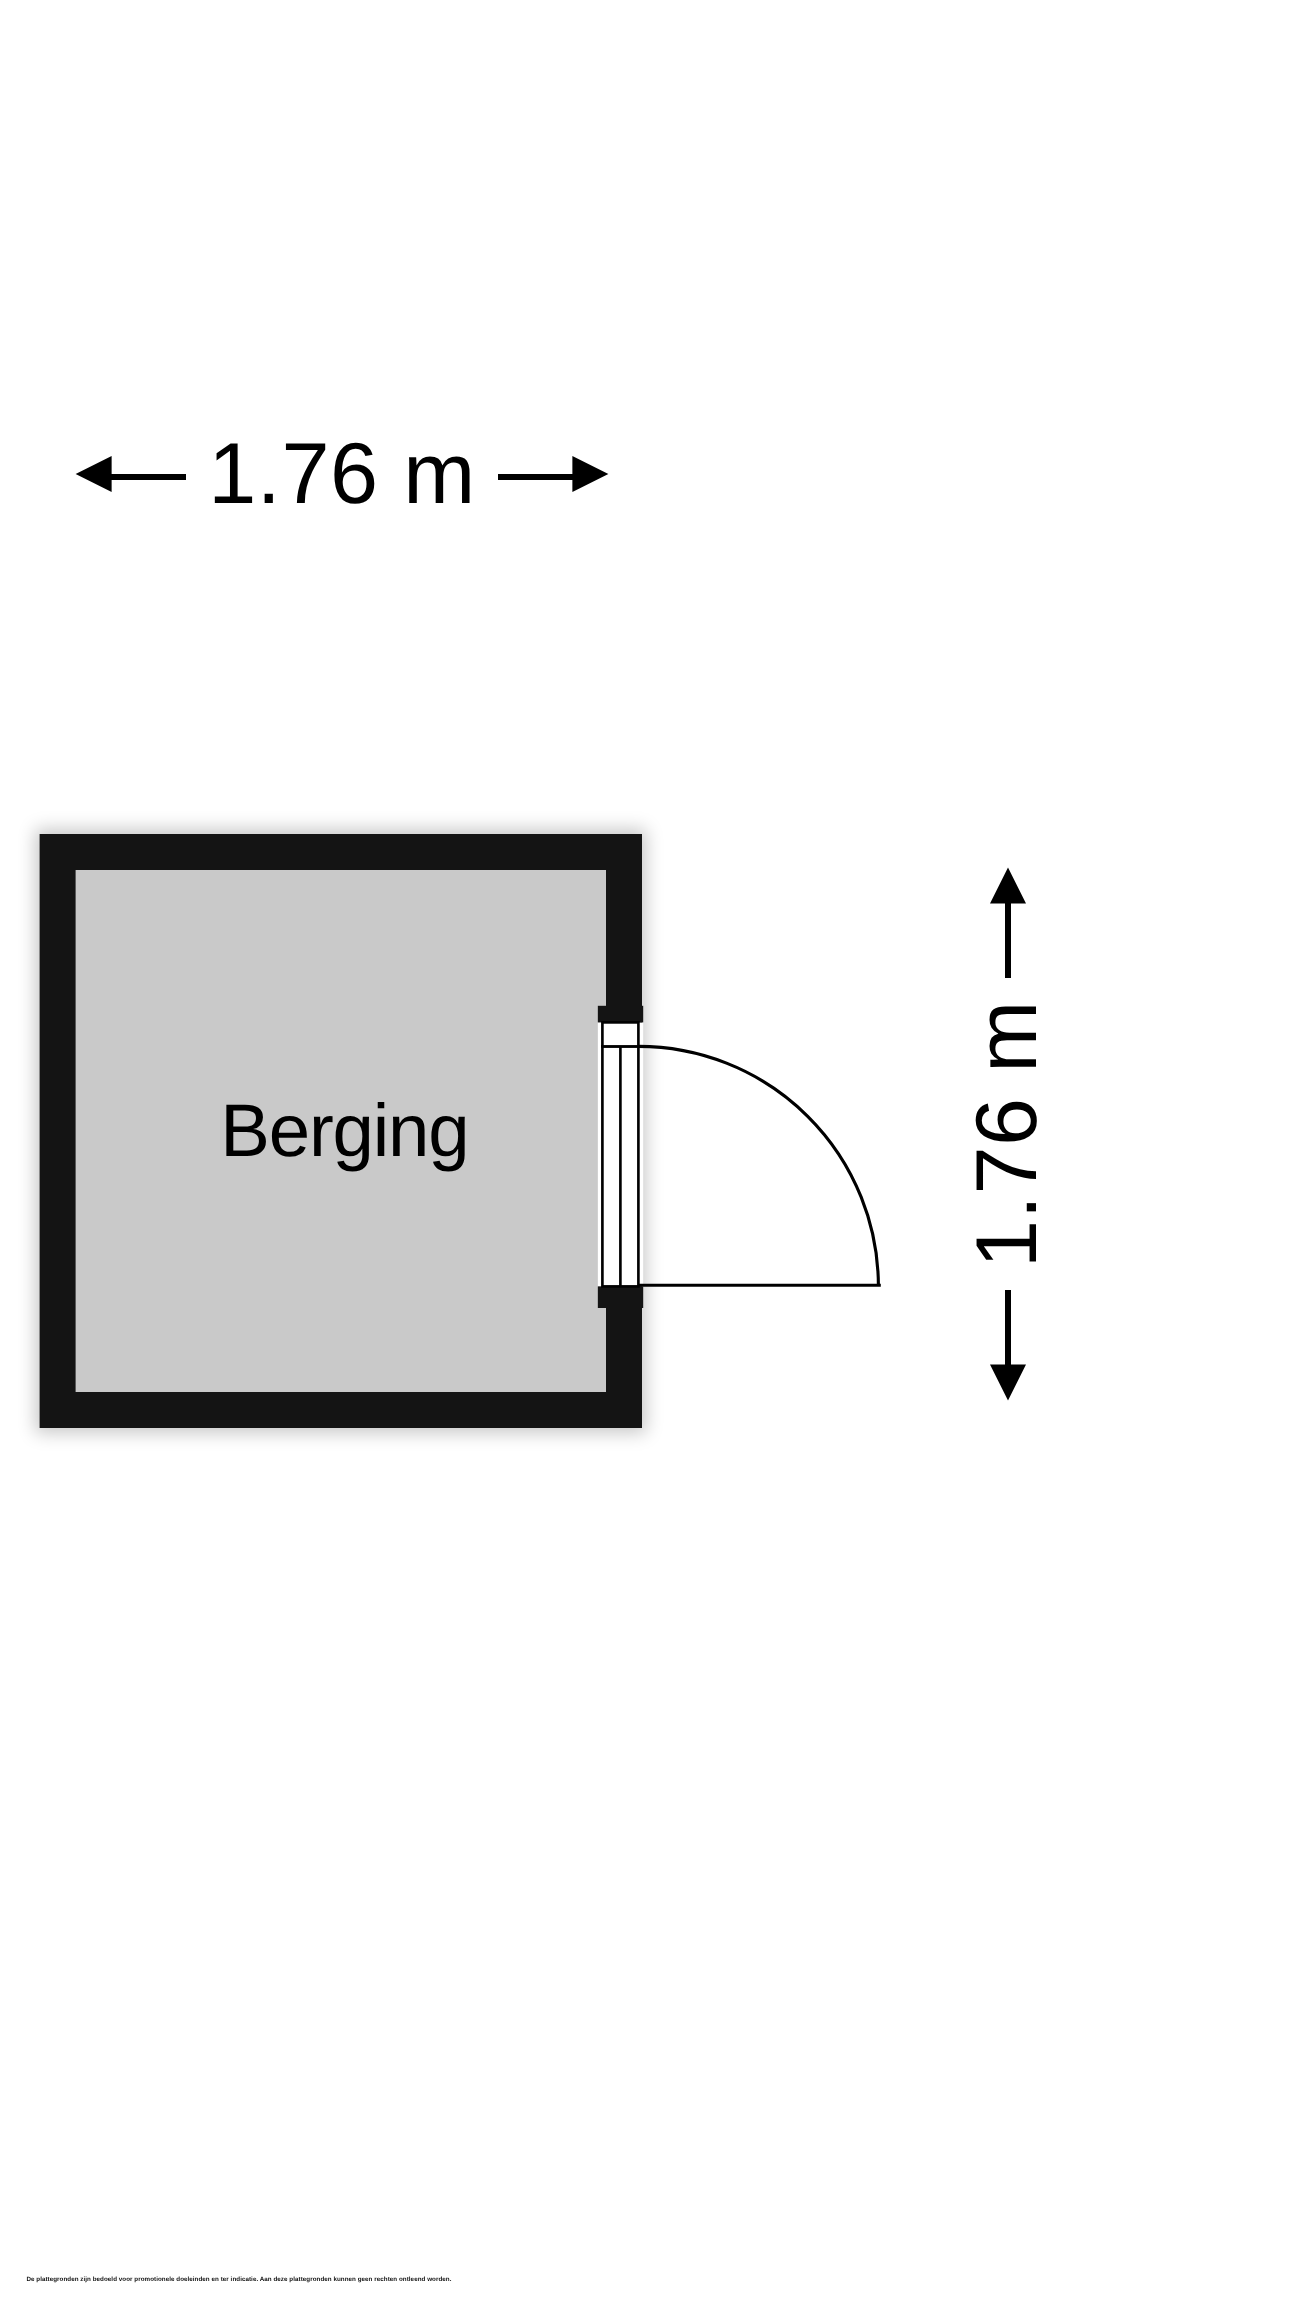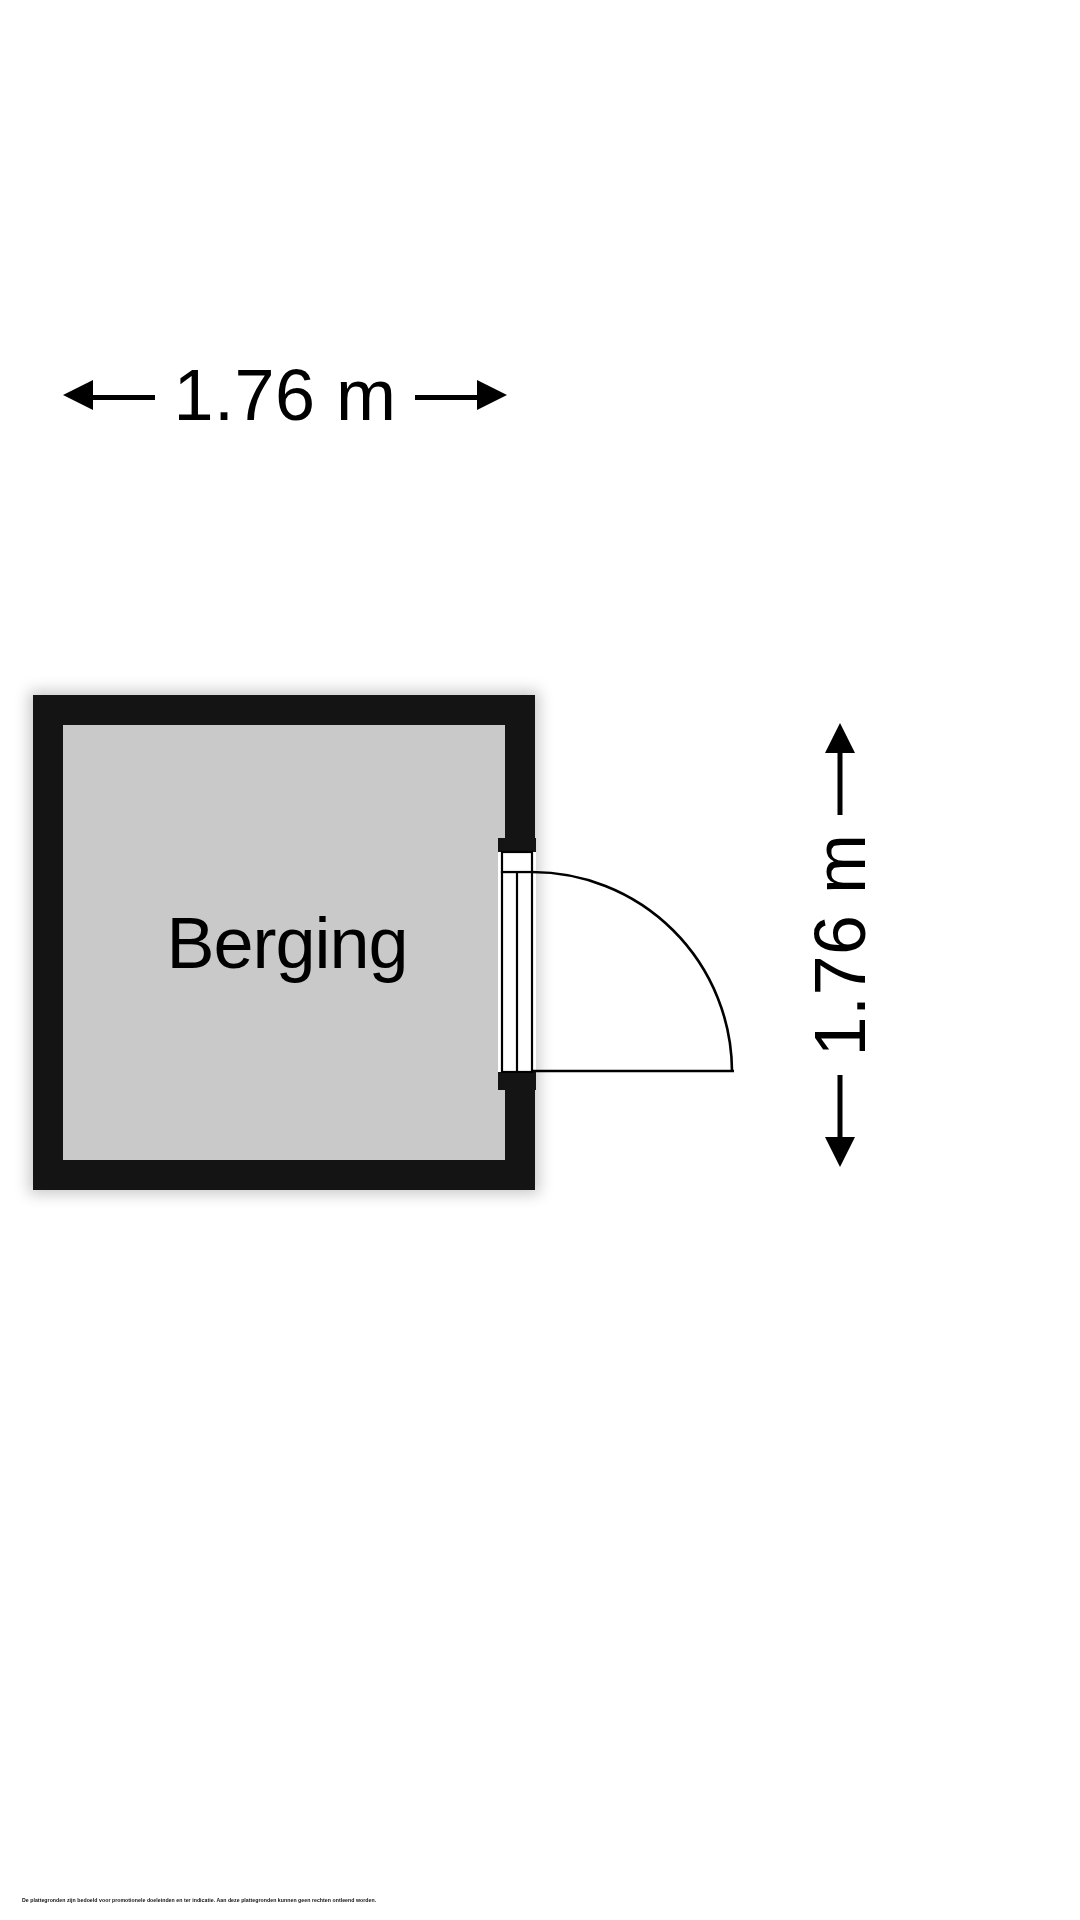--- a/index.html
+++ b/index.html
@@ -145,21 +145,21 @@
   }
   .room-label {
     position: absolute;
     left: 0;
     top: 0;
     width: 100%;
     height: 100%;
     display: flex;
     align-items: center;
     justify-content: center;
-    font-size: 72px;
+    font-size: 62px;
     color: #000000;
     letter-spacing: -1px;
     padding-left: 6px;
     box-sizing: border-box;
   }
 
   
   #door-group {
     position: absolute;
     left: 498px;

